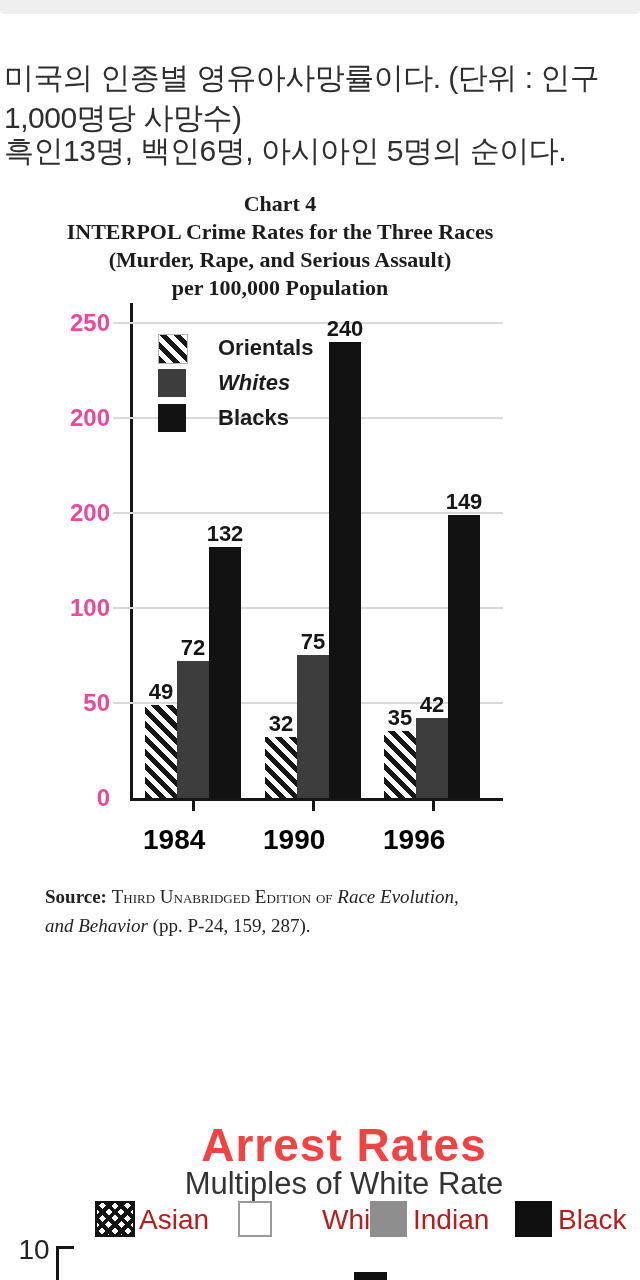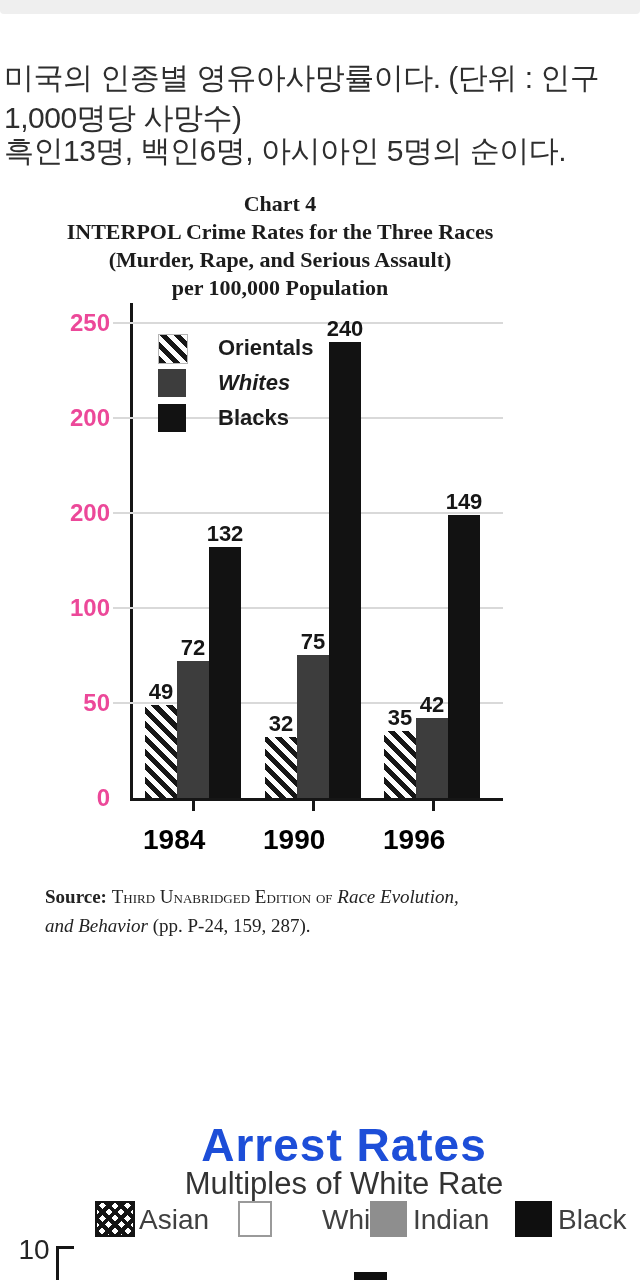--- a/index.html
+++ b/index.html
@@ -31,29 +31,29 @@
   .lgsw.hatch{border:1px solid #b5b5b5;}
   .lglabel{position:absolute;left:218px;height:26px;line-height:26px;font-weight:bold;font-size:22px;color:#1c1c1c;}
   .c1-source{position:absolute;left:45px;top:702px;width:520px;
              font-family:"Liberation Serif",serif;font-size:19px;line-height:29px;color:#232323;}
   .sc{font-variant:small-caps;}
   .it{font-style:italic;}
 
   
   #arrest-chart{left:0;top:1100px;width:640px;height:180px;}
   .c2-title{position:absolute;left:64px;top:18px;width:560px;text-align:center;
-            font-weight:bold;font-size:46px;letter-spacing:1px;color:#1d4ed8;}
+            font-weight:bold;font-size:46px;letter-spacing:1px;color:#ef4444;}
   .c2-subtitle{position:absolute;left:64px;top:66px;width:560px;text-align:center;
                font-size:31px;color:#333333;}
   .c2sw{position:absolute;top:101px;height:36px;box-sizing:border-box;}
   .xhatch{background:
       repeating-linear-gradient(45deg,#141414 0 4px,rgba(0,0,0,0) 4px 9px),
       repeating-linear-gradient(-45deg,#141414 0 4px,rgba(0,0,0,0) 4px 9px),#ffffff;
       border:2px solid #141414;}
-  .c2lb{position:absolute;top:104px;height:32px;line-height:32px;font-size:28px;color:#404040;}
+  .c2lb{position:absolute;top:104px;height:32px;line-height:32px;font-size:28px;color:#b91c1c;}
   .c2-ytick{position:absolute;left:14px;top:134px;width:40px;text-align:center;font-size:28px;color:#242424;}
   .c2-vaxis{position:absolute;left:56px;top:146px;width:3px;height:34px;background:#161616;}
   .c2-htick{position:absolute;left:56px;top:146px;width:18px;height:3px;background:#161616;}
   .c2-partial-bar{position:absolute;left:354px;top:172px;width:33px;height:8px;background:#0f0f0f;}
 </style>
 </head>
 <body>
 
 <div id="app">
 

